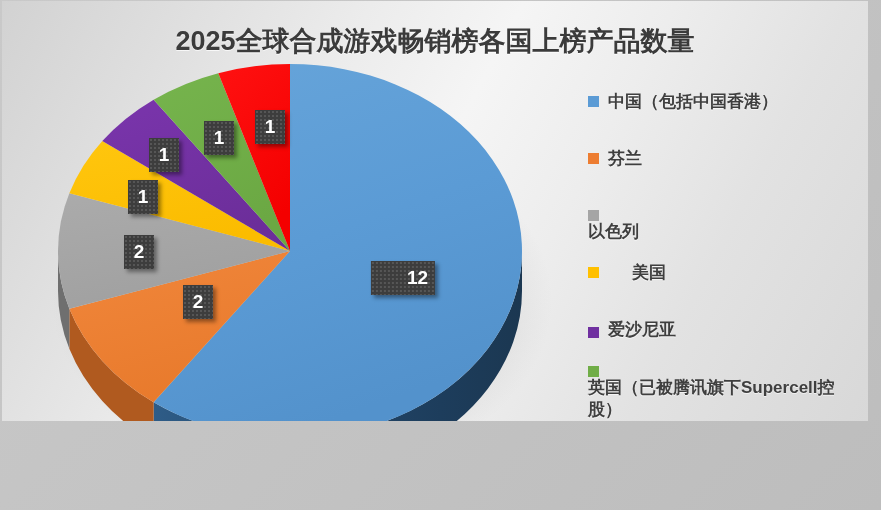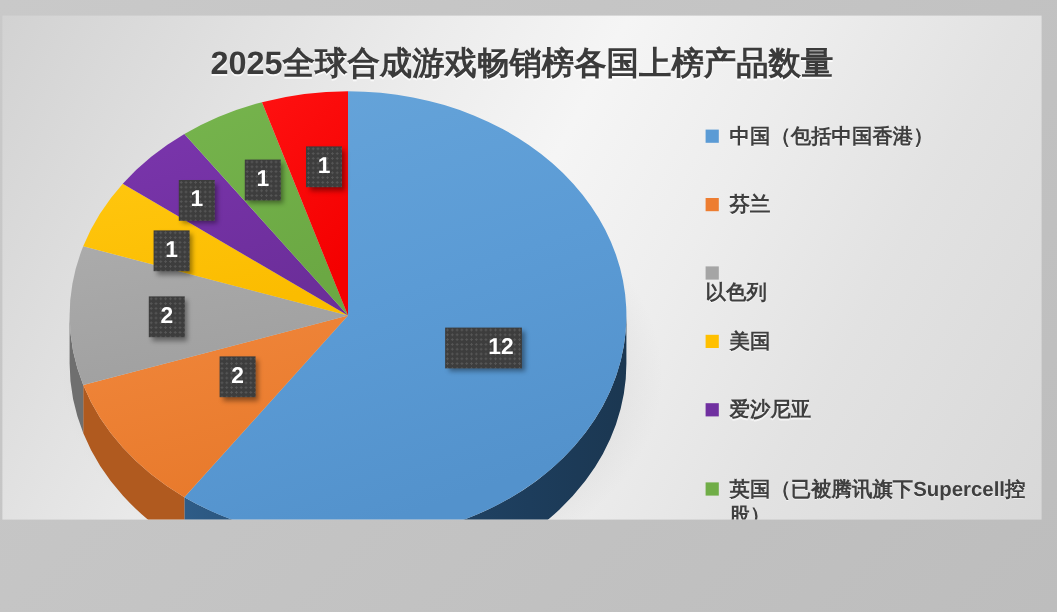--- a/index.html
+++ b/index.html
@@ -31,21 +31,20 @@
     background:
       linear-gradient(118deg,
         #d2d2d2 0%,
         #dedede 16%,
         #ececec 34%,
         #f5f5f5 48%,
         #ededed 62%,
         #e2e2e2 78%,
         #d8d8d8 100%);
     overflow: hidden;
-    margin-top: 12px;
   }
 
   
   #chart-title {
     position: absolute;
     left: 0;
     top: 22px;
     width: 866px;
     text-align: center;
     font-size: 27px;
@@ -218,31 +217,31 @@
       <div class="legend-item" style="top:67px;">
         <span class="legend-swatch" style="background:#ED7D31"></span>
         <span class="legend-label">芬兰</span>
       </div>
 
       <div class="legend-item" style="top:124px;flex-direction:column;">
         <span class="legend-swatch" style="background:#A5A5A5"></span>
         <span class="legend-label">以色列</span>
       </div>
 
-      <div class="legend-item" style="top:181px;">
+      <div class="legend-item" style="top:181px;gap:24px;">
         <span class="legend-swatch" style="background:#FFC000"></span>
         <span class="legend-label">美国</span>
       </div>
 
-      <div class="legend-item" style="top:238px;">
+      <div class="legend-item" style="top:238px;align-items:center;">
         <span class="legend-swatch" style="background:#7030A0"></span>
         <span class="legend-label">爱沙尼亚</span>
       </div>
 
-      <div class="legend-item" style="top:304px;">
+      <div class="legend-item" style="top:280px;flex-direction:column;">
         <span class="legend-swatch" style="background:#70AD47"></span>
         <span class="legend-label">英国（已被腾讯旗下Supercell控股）</span>
       </div>
 
       <div class="legend-item" style="top:352px;justify-content:flex-end;">
         <span class="legend-swatch" style="background:#FF0000"></span>
         <span class="legend-label">印度</span>
       </div>
 
     </div>

